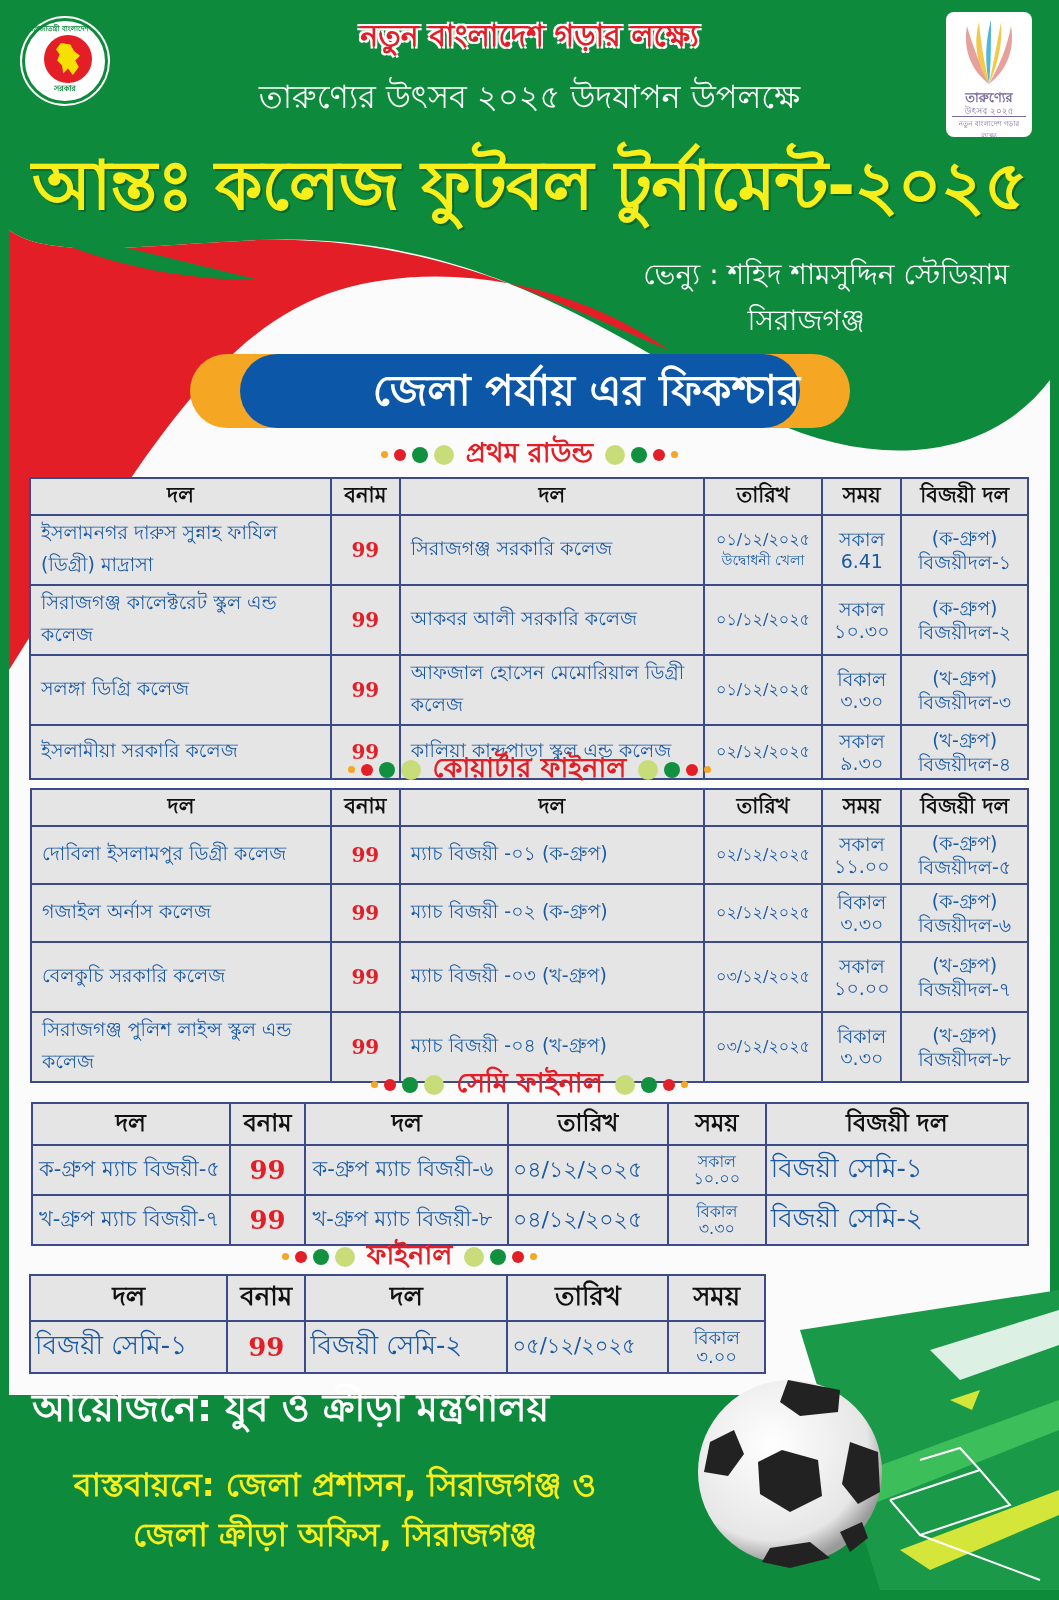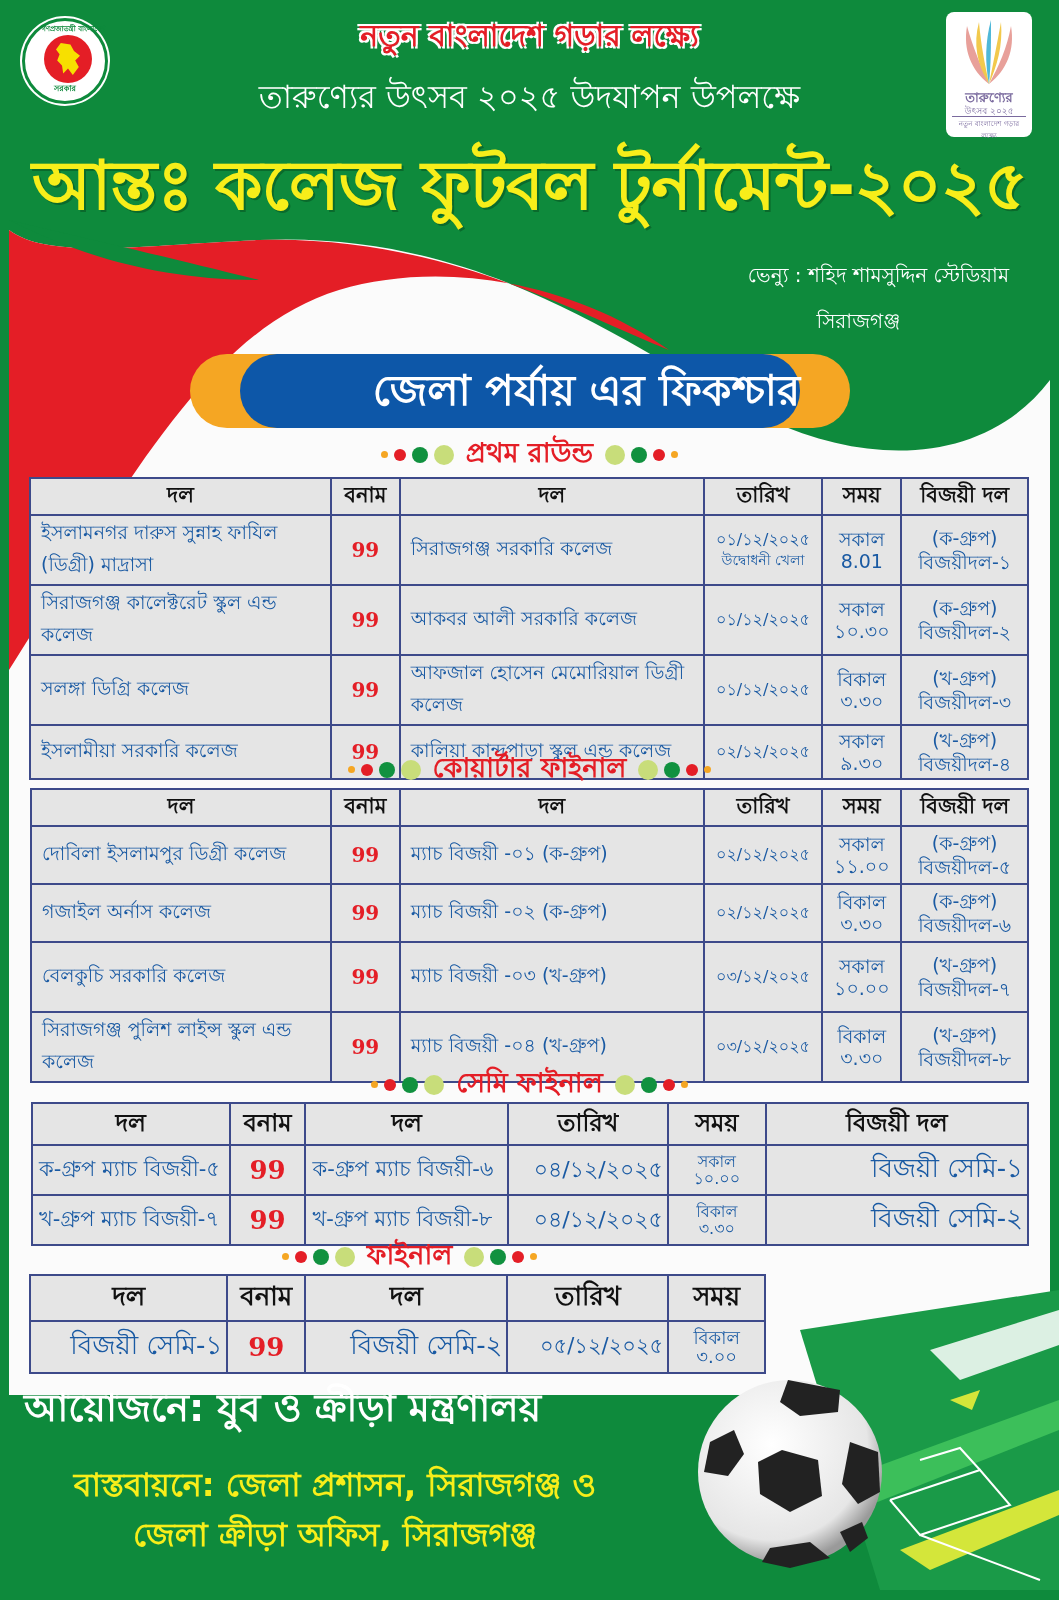--- a/index.html
+++ b/index.html
@@ -21,21 +21,21 @@
   }
   .wave-svg { position: absolute; left: 0; top: 0; }
 
   
   .logo-left {
     position: absolute; left: 22px; top: 18px; width: 86px; height: 86px;
     border-radius: 50%; background: #fff; border: 3px solid #0e8a3c;
     box-shadow: 0 0 0 2px #fff;
   }
   .logo-left .ring-text {
-    position: absolute; left: 0; right: 0; top: 2px; text-align: right;
+    position: absolute; left: 0; right: 0; top: 2px; text-align: left;
     font-size: 7px; color: #0e8a3c; font-weight: bold;
   }
   .logo-left .red-disc {
     position: absolute; left: 19px; top: 14px; width: 48px; height: 48px;
     border-radius: 50%; background: #e41e26;
   }
   .logo-left .map {
     position: absolute; left: 31px; top: 22px; width: 24px; height: 32px;
     background: #f7e000;
     clip-path: polygon(20% 0,60% 5%,75% 25%,100% 40%,80% 55%,95% 75%,70% 100%,50% 80%,30% 95%,25% 70%,5% 55%,15% 35%,0 20%);
@@ -62,21 +62,21 @@
     position: absolute; left: 0; width: 1059px; top: 72px; text-align: center;
     font-size: 32px; color: #ffffff;
   }
   .main-title {
     position: absolute; left: 0; width: 1059px; top: 133px; text-align: center;
     font-size: 68px; font-weight: bold; color: #f7ee1a; letter-spacing: -1px;
     text-shadow: 2px 2px 0 #0a6a2c;
   }
   .venue {
     position: absolute; right: 50px; top: 252px; text-align: right;
-    font-size: 20px; color: #ffffff; line-height: 46px;
+    font-size: 28px; color: #ffffff; line-height: 46px;
   }
   .venue .v2 { display: block; text-align: center; margin-right: 40px; }
 
   
   .pill-wrap {
     position: absolute; left: 190px; top: 354px; width: 660px; height: 74px;
     background: #f5a623; border-radius: 37px;
   }
   .pill {
     position: absolute; left: 50px; top: 0; width: 560px; height: 74px;
@@ -105,32 +105,32 @@
   table.fx th, table.fx td {
     border: 2px solid #3d4a8a;
   }
   table.fx th {
     font-size: 21px; font-weight: bold; color: #111; height: 36px; text-align: center;
   }
   table.fx td {
     font-size: 19px; color: #1a5aa3; padding: 2px 10px; vertical-align: middle;
   }
   table.fx td.vs { color: #e41e26; text-align: center; font-weight: bold; font-size: 20px; font-family: "DejaVu Serif", serif; }
-  table.fx td.c { text-align: right; padding: 2px 4px; }
+  table.fx td.c { text-align: left; padding: 2px 4px; }
   table.fx td.date { font-size: 16px; text-align: center; padding: 2px 4px; line-height: 20px; }
   table.fx td.time { font-size: 19px; text-align: center; line-height: 22px; padding: 2px 2px; }
   table.fx td.win { font-size: 19px; text-align: center; line-height: 24px; padding: 2px 2px; }
   table.fx.big td { font-size: 26px; }
   table.fx.big td.small { font-size: 21px; padding: 2px 6px; }
   table.fx.big td.time { font-size: 16px; line-height: 17px; }
   table.fx.big th { font-size: 24px; height: 38px; }
 
   
   .organizer {
-    position: absolute; left: 24px; top: 1378px; font-size: 38px; color: #ffffff; font-weight: bold;
+    position: absolute; left: 32px; top: 1378px; font-size: 38px; color: #ffffff; font-weight: bold;
   }
   .implementer {
     position: absolute; left: 30px; top: 1460px; width: 610px; text-align: center;
     font-size: 32px; color: #f7ee1a; font-weight: bold; line-height: 50px;
   }
   .ball-area { position: absolute; left: 680px; top: 1290px; }
 </style>
 </head>
 <body>
 
@@ -204,21 +204,21 @@
       <th>দল</th>
       <th>তারিখ</th>
       <th>সময়</th>
       <th>বিজয়ী দল</th>
     </tr>
     <tr style="height:58px;">
       <td>ইসলামনগর দারুস সুন্নাহ ফাযিল (ডিগ্রী) মাদ্রাসা</td>
       <td class="vs">99</td>
       <td>সিরাজগঞ্জ সরকারি কলেজ</td>
       <td class="date"><span>০১/১২/২০২৫</span><br><span style="font-size:14px;">উদ্বোধনী খেলা</span></td>
-      <td class="time"><span>সকাল</span><br><span>8.01</span></td>
+      <td class="time"><span>সকাল</span><br><span>6.41</span></td>
       <td class="win"><span>(ক-গ্রুপ)</span><br><span>বিজয়ীদল-১</span></td>
     </tr>
     <tr style="height:58px;">
       <td>সিরাজগঞ্জ কালেক্টরেট স্কুল এন্ড কলেজ</td>
       <td class="vs">99</td>
       <td>আকবর আলী সরকারি কলেজ</td>
       <td class="date">০১/১২/২০২৫</td>
       <td class="time"><span>সকাল</span><br><span>১০.৩০</span></td>
       <td class="win"><span>(ক-গ্রুপ)</span><br><span>বিজয়ীদল-২</span></td>
     </tr>

